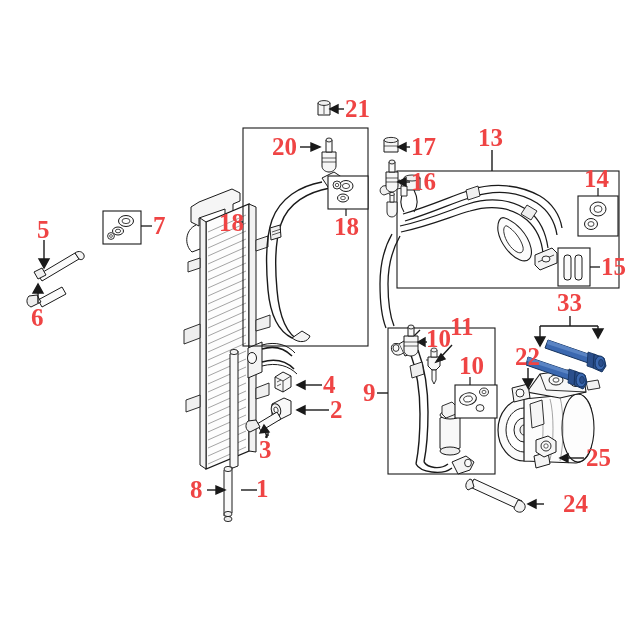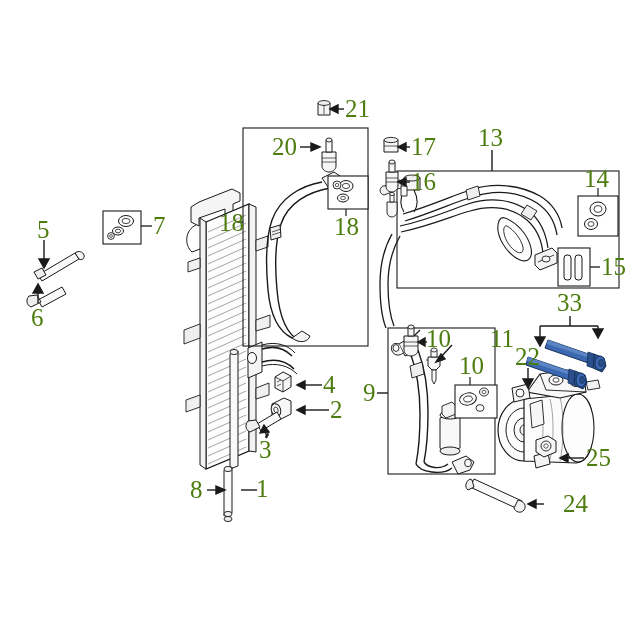--- a/index.html
+++ b/index.html
@@ -2,21 +2,21 @@
 <html><head>
 <meta charset="utf-8">
 <title>AC Parts Diagram</title>
 <style>
   html,body{margin:0;padding:0;background:#ffffff;}
   body{width:640px;height:640px;overflow:hidden;
        font-family:"Liberation Serif", serif;}
   #stage{position:relative;width:640px;height:640px;background:#fff;}
   svg.layer{position:absolute;left:0;top:0;width:640px;height:640px;}
   .lbl{position:absolute;font-family:"Liberation Serif",serif;
-       font-size:25px;line-height:25px;color:#4d7c0f;font-weight:400;
+       font-size:25px;line-height:25px;color:#ef4444;font-weight:700;
        white-space:nowrap;}
 </style>
 </head>
 <body>
 
 <div id="stage">
 
 <svg class="layer" viewBox="0 0 640 640">
   <defs>
     <g id="fin-pattern"></g>
@@ -532,21 +532,21 @@
 <div class="lbl" style="left:256px;top:476px;">1</div>
 <div class="lbl" style="left:330px;top:397px;">2</div>
 <div class="lbl" style="left:259px;top:437px;">3</div>
 <div class="lbl" style="left:323px;top:372px;">4</div>
 <div class="lbl" style="left:37px;top:217px;">5</div>
 <div class="lbl" style="left:31px;top:305px;">6</div>
 <div class="lbl" style="left:153px;top:213px;">7</div>
 <div class="lbl" style="left:190px;top:477px;">8</div>
 <div class="lbl" style="left:363px;top:380px;">9</div>
 <div class="lbl" style="left:459px;top:353px;">10</div>
-<div class="lbl" style="left:450px;top:326px;margin-left:40px;">11</div>
+<div class="lbl" style="left:450px;top:314px;">11</div>
 <div class="lbl" style="left:426px;top:326px;">10</div>
 <div class="lbl" style="left:478px;top:125px;">13</div>
 <div class="lbl" style="left:584px;top:166px;">14</div>
 <div class="lbl" style="left:601px;top:254px;">15</div>
 <div class="lbl" style="left:411px;top:169px;">16</div>
 <div class="lbl" style="left:411px;top:134px;">17</div>
 <div class="lbl" style="left:219px;top:210px;">18</div>
 <div class="lbl" style="left:334px;top:214px;">18</div>
 <div class="lbl" style="left:272px;top:134px;">20</div>
 <div class="lbl" style="left:345px;top:96px;">21</div>

